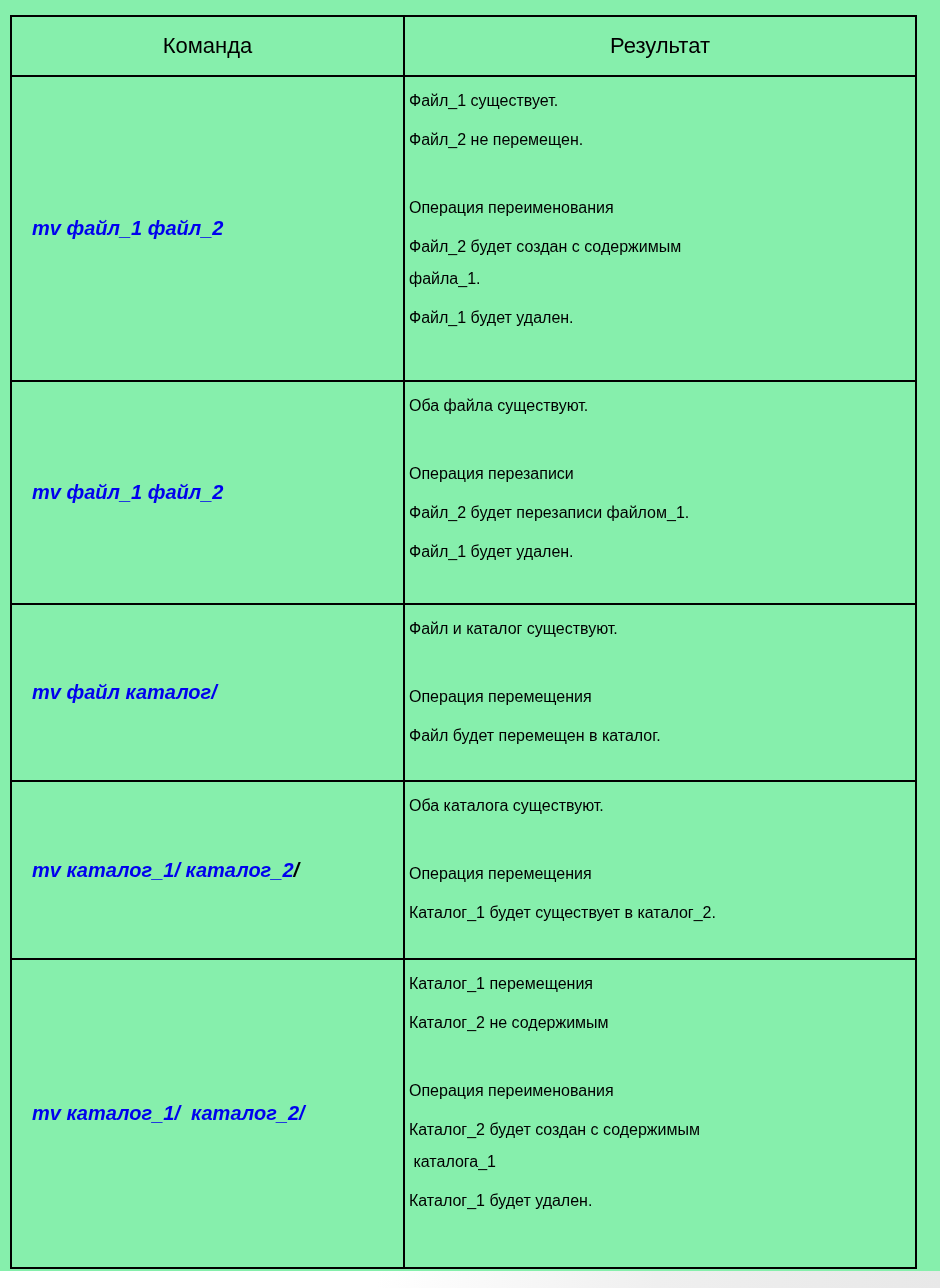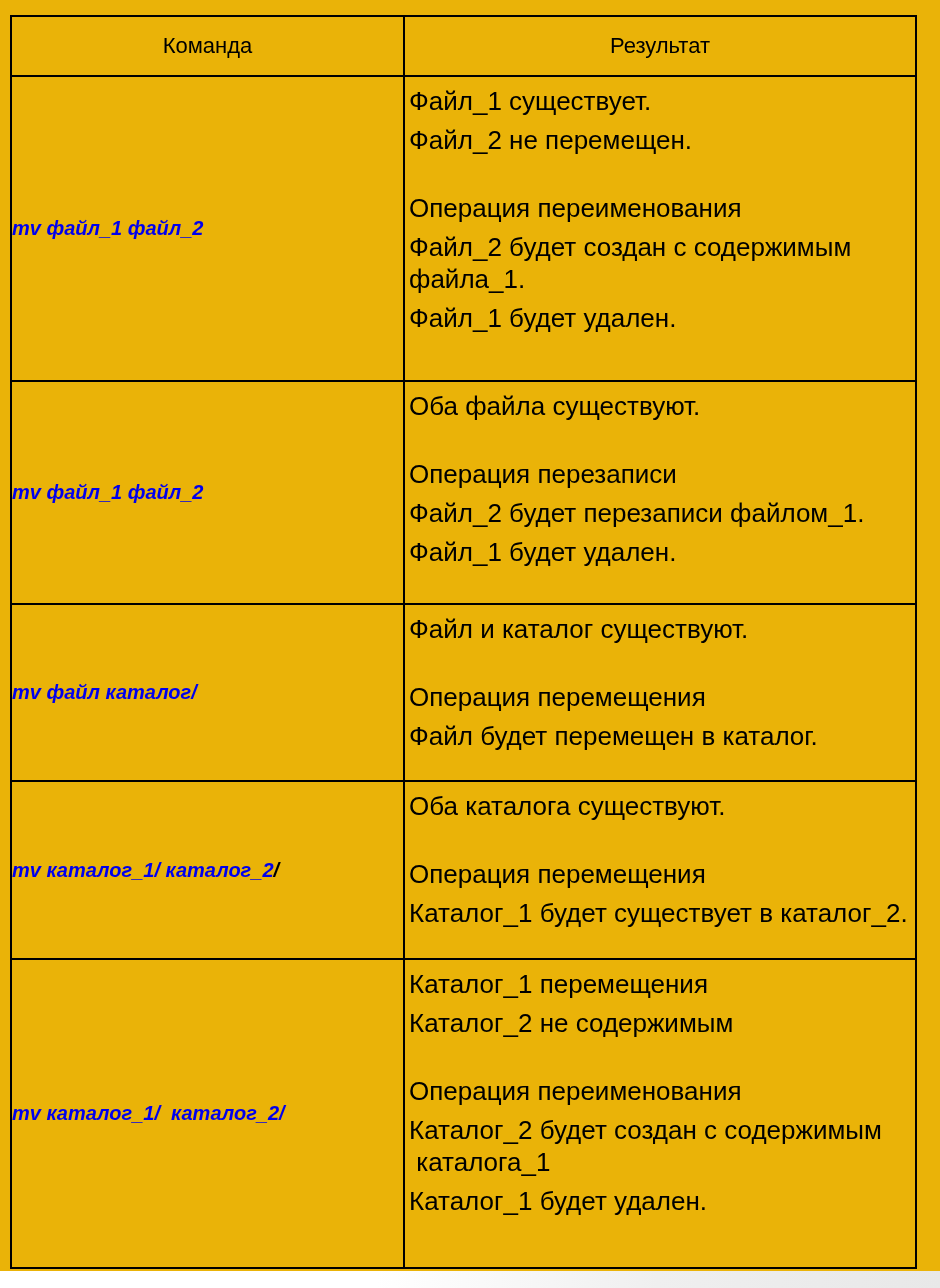--- a/index.html
+++ b/index.html
@@ -4,21 +4,21 @@
 <style>
   html, body {
     margin: 0;
     padding: 0;
     background: #ffffff;
   }
   .page {
     position: relative;
     width: 940px;
     height: 1288px;
-    background: #eab308;
+    background: #86efac;
     font-family: "Liberation Sans", sans-serif;
     overflow: hidden;
   }
   table.cmd-table {
     position: absolute;
     left: 10px;
     top: 15px;
     width: 905px;
     border-collapse: collapse;
     table-layout: fixed;
@@ -38,34 +38,34 @@
   }
   
   #table-body tr:nth-child(1) { height: 305px; }
   #table-body tr:nth-child(2) { height: 223px; }
   #table-body tr:nth-child(3) { height: 177px; }
   #table-body tr:nth-child(4) { height: 178px; }
   #table-body tr:nth-child(5) { height: 309px; }
 
   td.command {
     vertical-align: middle;
-    padding-left: 0;
+    padding-left: 20px;
     padding-right: 2px;
     font-size: 20px;
     font-style: italic;
     font-weight: bold;
     white-space: pre;
   }
   td.command .cmd-main { color: var(--cmd-color, #0000ee); }
   td.command .cmd-suffix { color: #000000; }
 
   td.result {
     vertical-align: top;
     padding: 2px 4px 2px 4px;
-    font-size: 26px;
+    font-size: 16px;
     color: #000000;
     border-radius: 19px;
   }
   td.result p {
     margin: 6px 0 7px 0;
     line-height: 32px;
     white-space: pre-wrap;
   }
   td.result p.blank {
     line-height: 22px;

